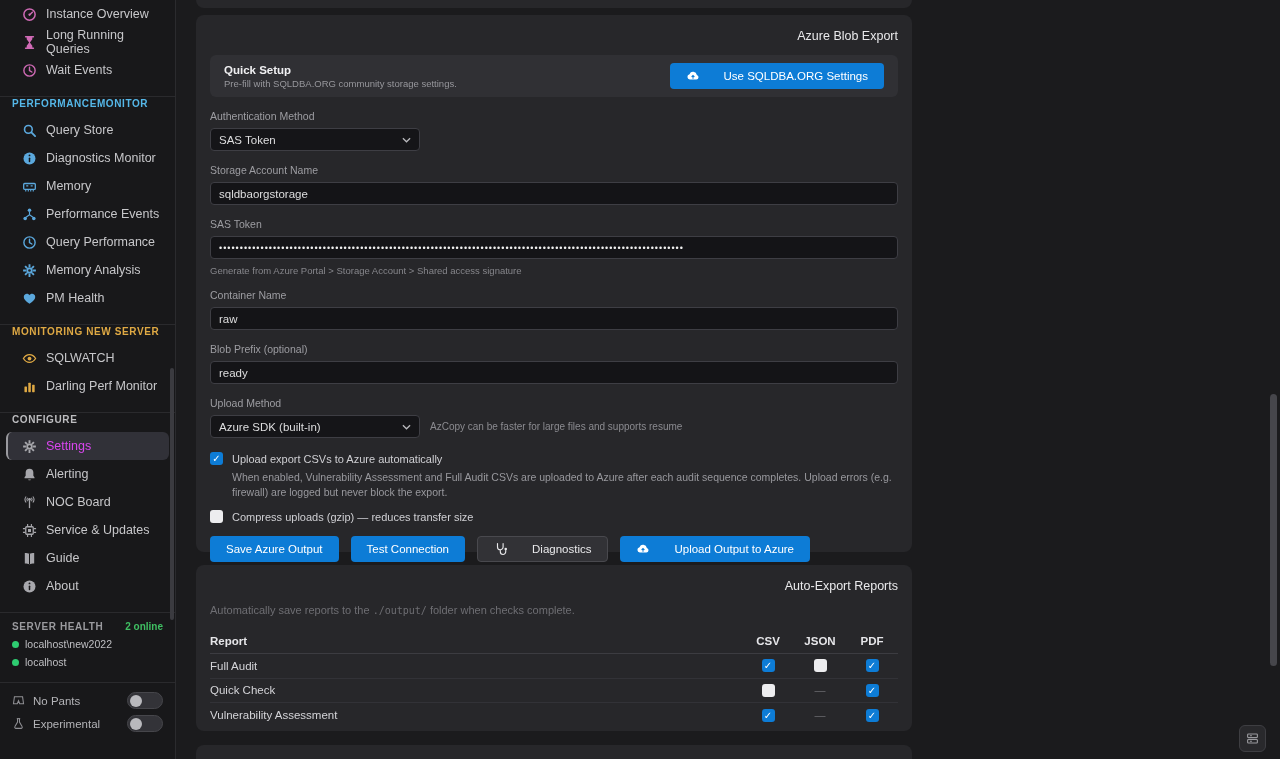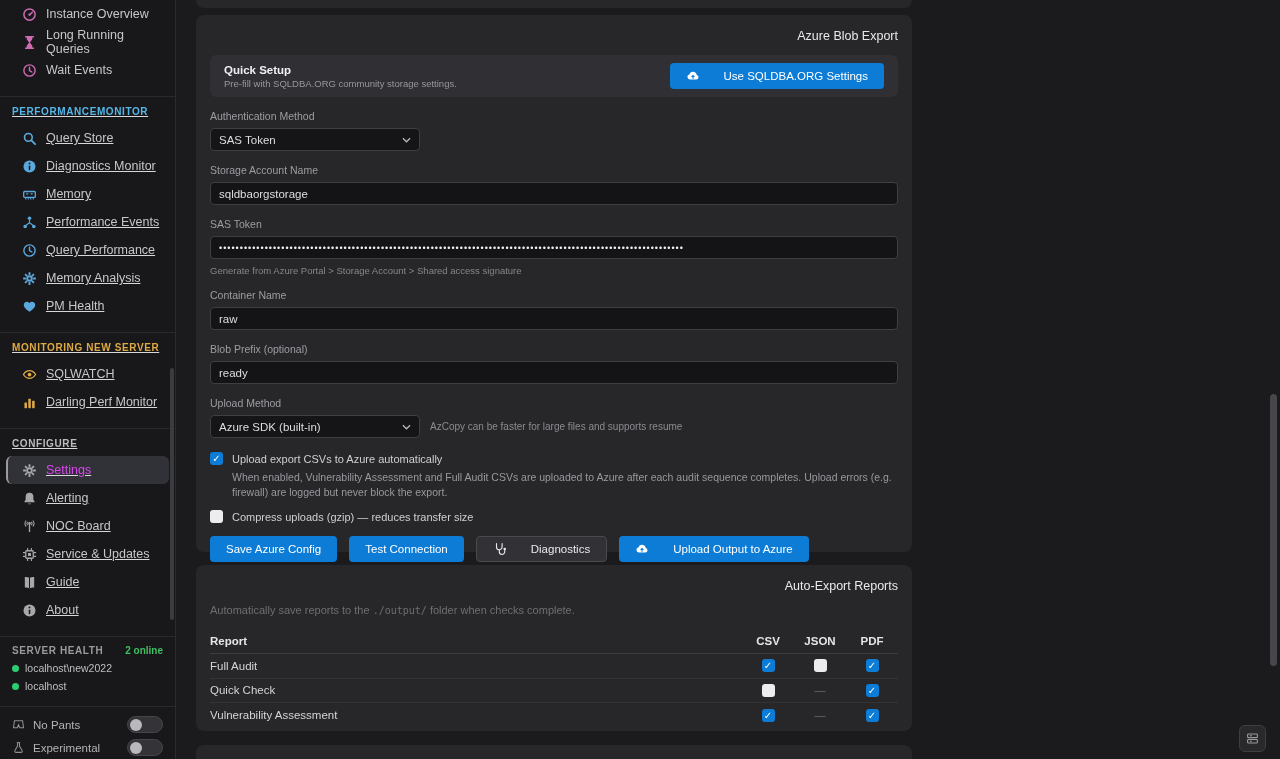--- a/index.html
+++ b/index.html
@@ -25,21 +25,21 @@
   .nav-item.selected {
     background:#313138; border-left:2px solid #9a9a9f; padding-left:14px; color:#d946ef;
   }
   .nav-icon { width:15px; height:15px; display:inline-flex; flex:0 0 15px; }
   .nav-icon svg { width:15px; height:15px; }
   .tone-pink { color:#cf6ab5; }
   .tone-blue { color:#5ba8dd; }
   .tone-amber { color:#dfa944; }
   .tone-gray { color:#a7a7ac; }
 
-  .section-block { margin-top:12px; border-top:1px solid #2a2a2d; padding-top:8px; margin-bottom:4px; position:relative;text-decoration:underline; }
+  .section-block { margin-top:12px; border-top:1px solid #2a2a2d; padding-top:0; margin-bottom:4px; position:relative; }
   .section-header { font-size:10px; font-weight:bold; letter-spacing:0.6px; padding-left:12px; line-height:13px; position:relative; }
   .sec-blue { color:#55b7e8; }
   .sec-amber { color:#dfa944; }
   .sec-gray { color:#bcbcbf; }
   .section-items { margin-top:6px; }
 
   .server-health { margin-top:12px; border-top:1px solid #2a2a2d; padding:8px 12px 6px 12px; }
   .sh-head { display:flex; justify-content:space-between; align-items:center; }
   .sh-title { font-size:10px; font-weight:bold; letter-spacing:0.6px; color:#9a9a9e; }
   .sh-online { font-size:10px; font-weight:bold; color:#3fbf62; }
@@ -433,21 +433,21 @@
     </div>
     <div class="check-help">When enabled, Vulnerability Assessment and Full Audit CSVs are uploaded to Azure after each audit sequence completes. Upload errors (e.g. firewall) are logged but never block the export.</div>
 
     <div class="check-row second">
       <span class="checkbox unchecked"></span>
       <span>Compress uploads (gzip) — reduces transfer size</span>
     </div>
 
     <div class="btn-row">
       <button class="btn primary">
-        <span>Save Azure Config</span>
+        <span>Save Azure Output</span>
       </button>
       <button class="btn primary">
         <span>Test Connection</span>
       </button>
       <button class="btn secondary">
         <span class="btn-icon">
             <svg viewBox="0 0 16 16">
               <path d="M4 1.8v3.9a3.2 3.2 0 0 0 6.4 0V1.8M7.2 8.9v2.3a3.1 3.1 0 0 0 6.2 0V9.7" fill="none" stroke="currentColor" stroke-width="1.3" stroke-linecap="round"></path>
               <circle cx="13.4" cy="8.1" r="1.5" fill="currentColor"></circle>
             </svg>

